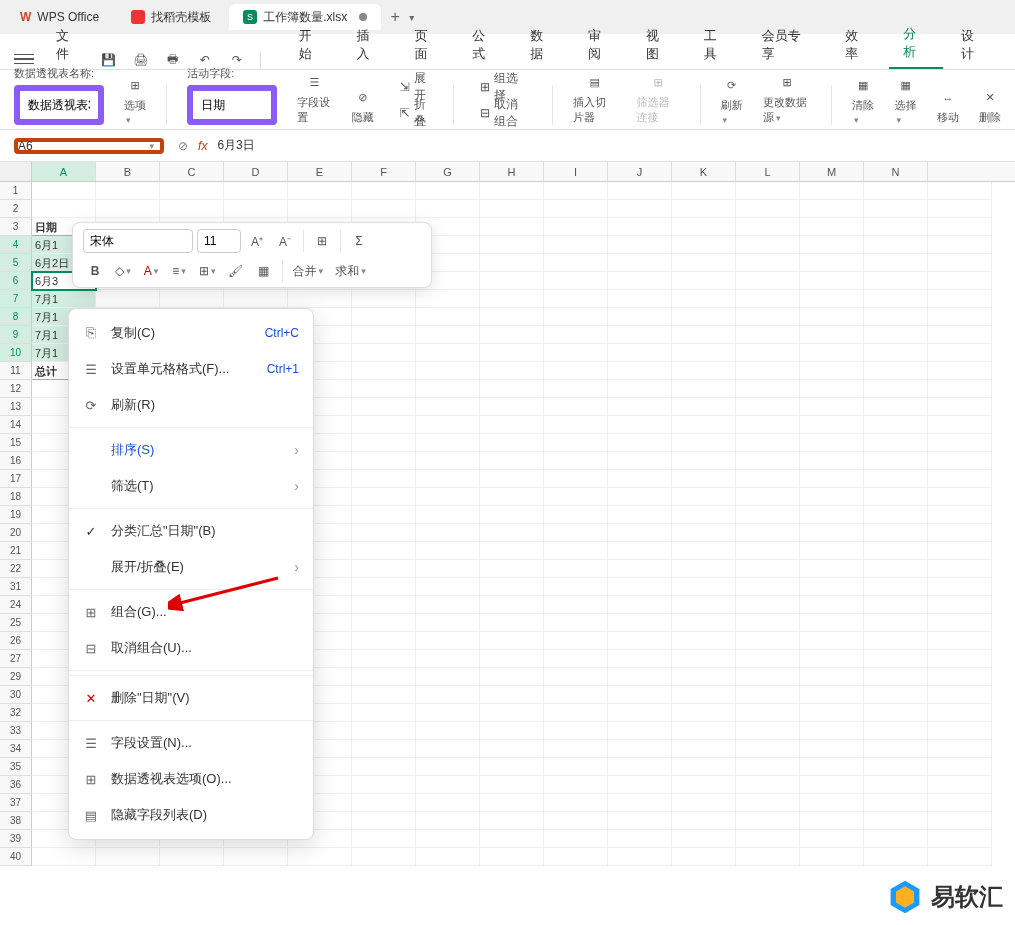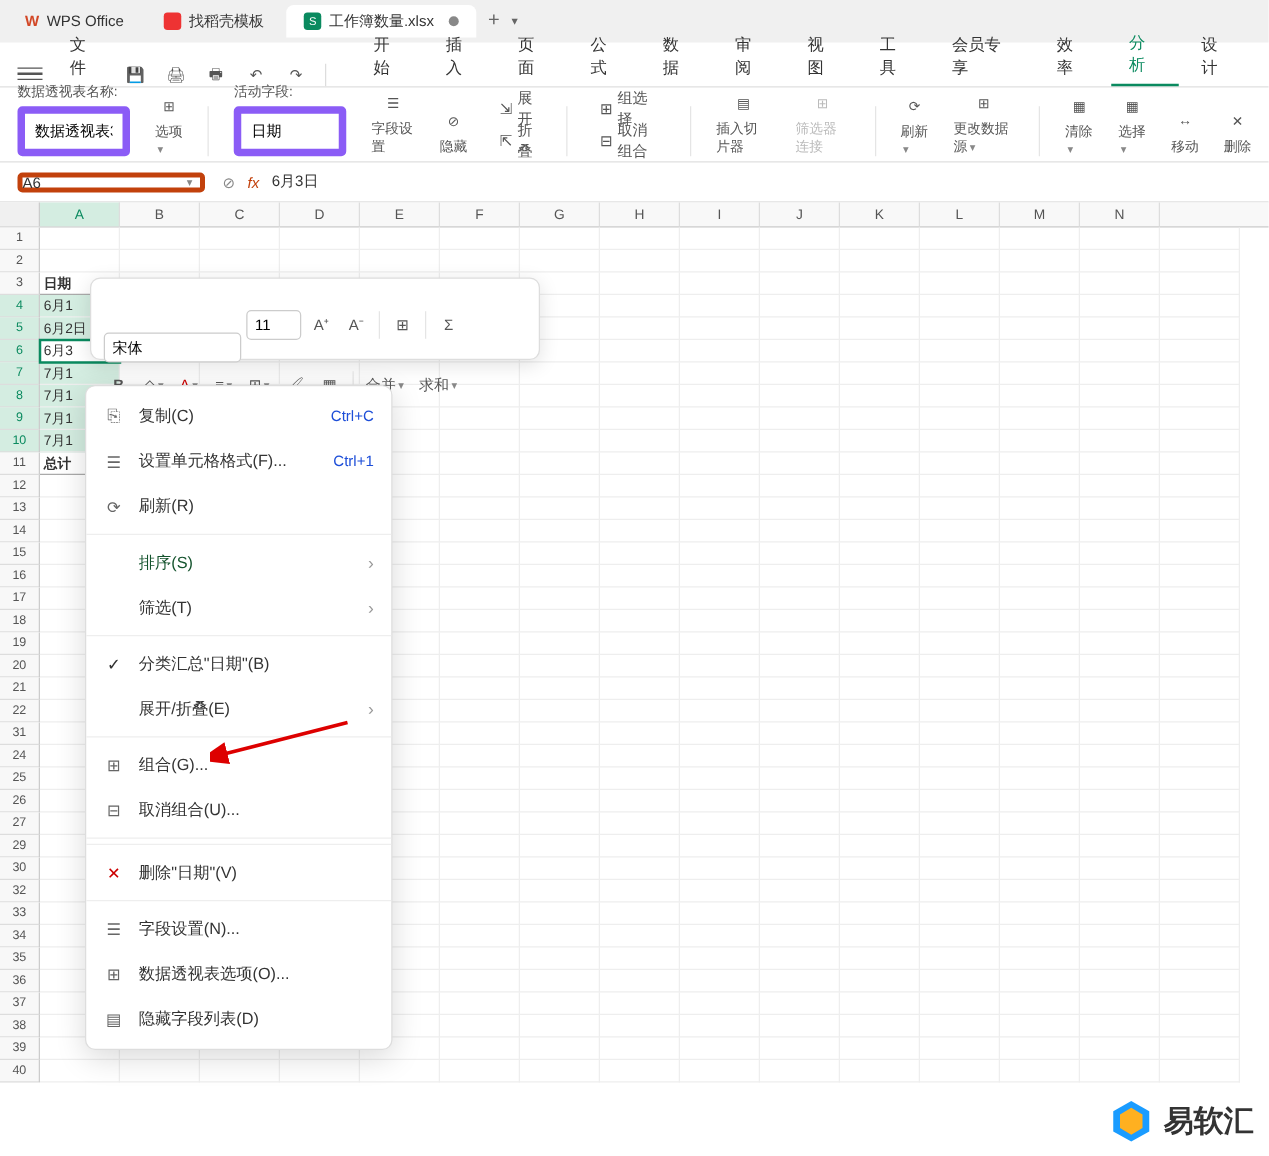--- a/index.html
+++ b/index.html
@@ -62,21 +62,21 @@
 .mini-btn { min-width:24px; height:24px; display:flex; align-items:center; justify-content:center; border-radius:4px; font-size:12px; color:#555; padding:0 4px;}
 .mini-sep{width:1px;height:22px;background:#e5e5e5;margin:0 2px;}
 
 
 .context-menu { position:absolute; left:68px; top:308px; width:246px; background:#fff; border:1px solid #ddd; border-radius:8px; box-shadow:0 6px 24px rgba(0,0,0,.15); padding:6px 0; z-index:30; }
 .cm-item { height:36px; display:flex; align-items:center; padding:0 14px; gap:12px; font-size:13px; color:#333; }
 .cm-icon { width:16px; height:16px; display:flex; align-items:center; justify-content:center; color:#666; font-size:13px; }
 .cm-shortcut { margin-left:auto; color:#1d4ed8; font-size:12px; }
 .cm-sub::after { content:"›"; margin-left:auto; color:#999; font-size:14px; }
 .cm-sep { height:1px; background:#eee; margin:4px 0; }
-.cm-item.disabled { color:#14532d; }
+.cm-item.disabled { color:#1d4ed8; }
 .checkmark{color:#333;}
 
 
 .arrow-annot { position:absolute; left:168px; top:572px; pointer-events:none; z-index:40; }
 
 
 .watermark { position:absolute; right:12px; bottom:10px; display:flex; align-items:center; gap:8px; font-size:24px; font-weight:bold; color:#333; }
 .wm-icon { width:36px;height:36px; }
 </style>
 </head>
@@ -922,21 +922,21 @@
         <div class="cell"></div>
         <div class="cell"></div>
         <div class="cell"></div>
         <div class="cell"></div>
       </div>
     </div>
 </div>
 
 <div class="mini-toolbar">
   <div class="mini-row">
-    <input class="mini-input" style="width: 110px; margin-top: 37px;" value="宋体">
+    <input class="mini-input" style="width: 110px;" value="宋体">
     <input class="mini-input" style="width: 44px;" value="11">
     <span class="mini-btn">A⁺</span>
     <span class="mini-btn">A⁻</span>
     <span class="mini-sep"></span>
     <span class="mini-btn">⊞</span>
     <span class="mini-sep"></span>
     <span class="mini-btn">Σ</span>
   </div>
   <div class="mini-row">
     <span class="mini-btn" style="font-weight:bold">B</span>

